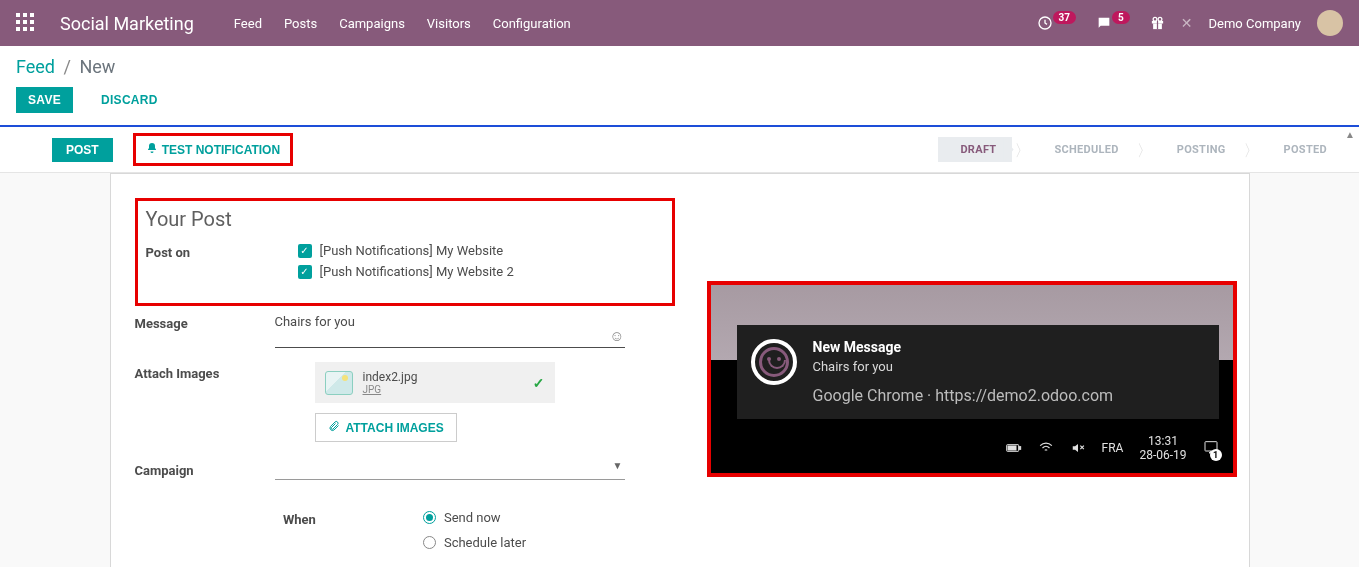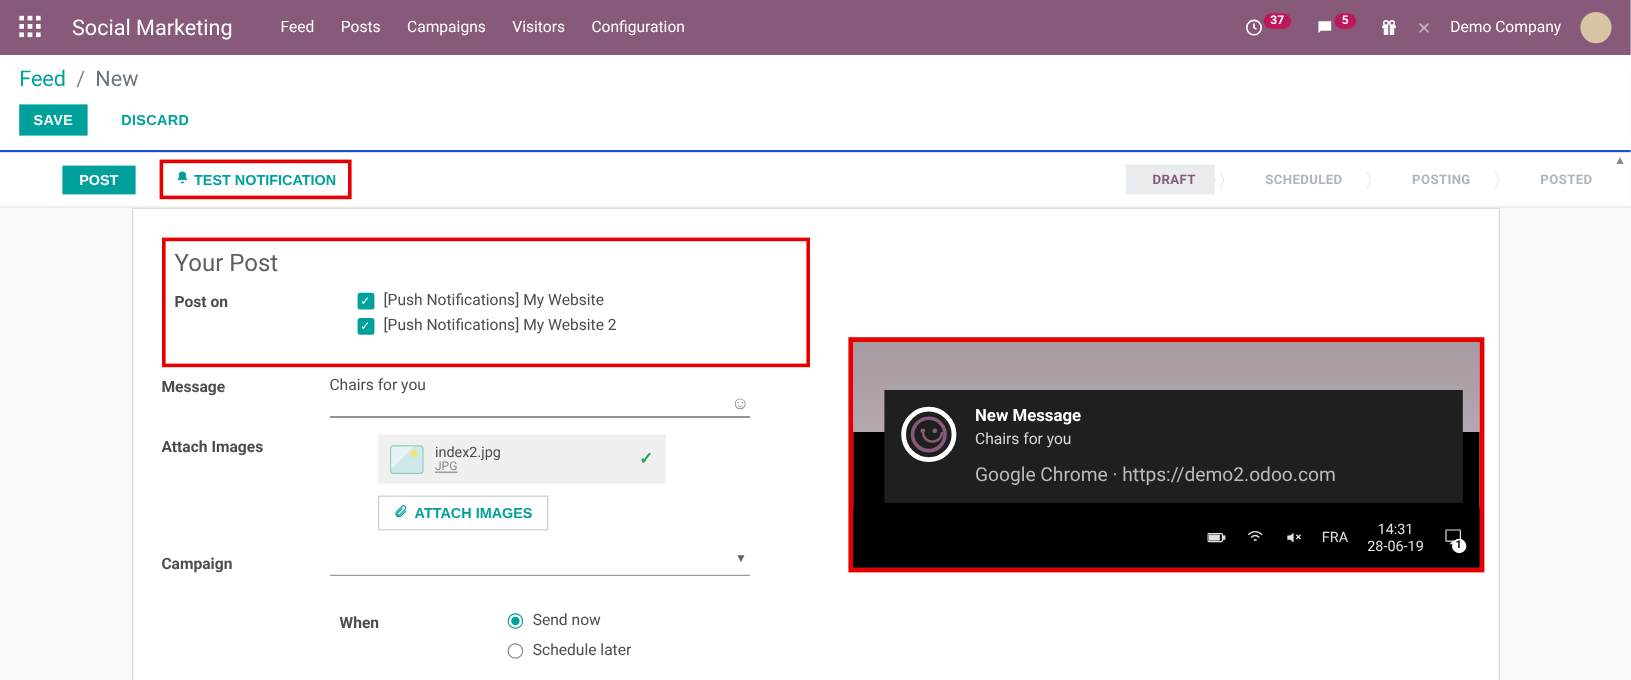--- a/index.html
+++ b/index.html
@@ -305,21 +305,21 @@
           </span>
           <span class="tb-icon">
             <svg width="16" height="14" viewBox="0 0 24 24" fill="#e0e0e0">
                 <path d="M3 9v6h4l5 4V5L7 9H3z"></path>
                 <line x1="16" y1="8" x2="22" y2="14" stroke="#e0e0e0" stroke-width="2"></line>
                 <line x1="22" y1="8" x2="16" y2="14" stroke="#e0e0e0" stroke-width="2"></line>
               </svg>
           </span>
           <span>FRA</span>
           <div class="tb-time">
-            <div>14:31</div>
+            <div>13:31</div>
             <div>28-06-19</div>
           </div>
           <span class="tb-action">
             <svg width="16" height="16" viewBox="0 0 24 24" fill="none" stroke="#e0e0e0" stroke-width="1.5">
                 <rect x="3" y="4" width="18" height="14" rx="1"></rect>
                 <path d="M12 18l-3 3h6z" fill="#e0e0e0"></path>
               </svg>
             <span class="tb-badge">1</span>
           </span>
         </div>

